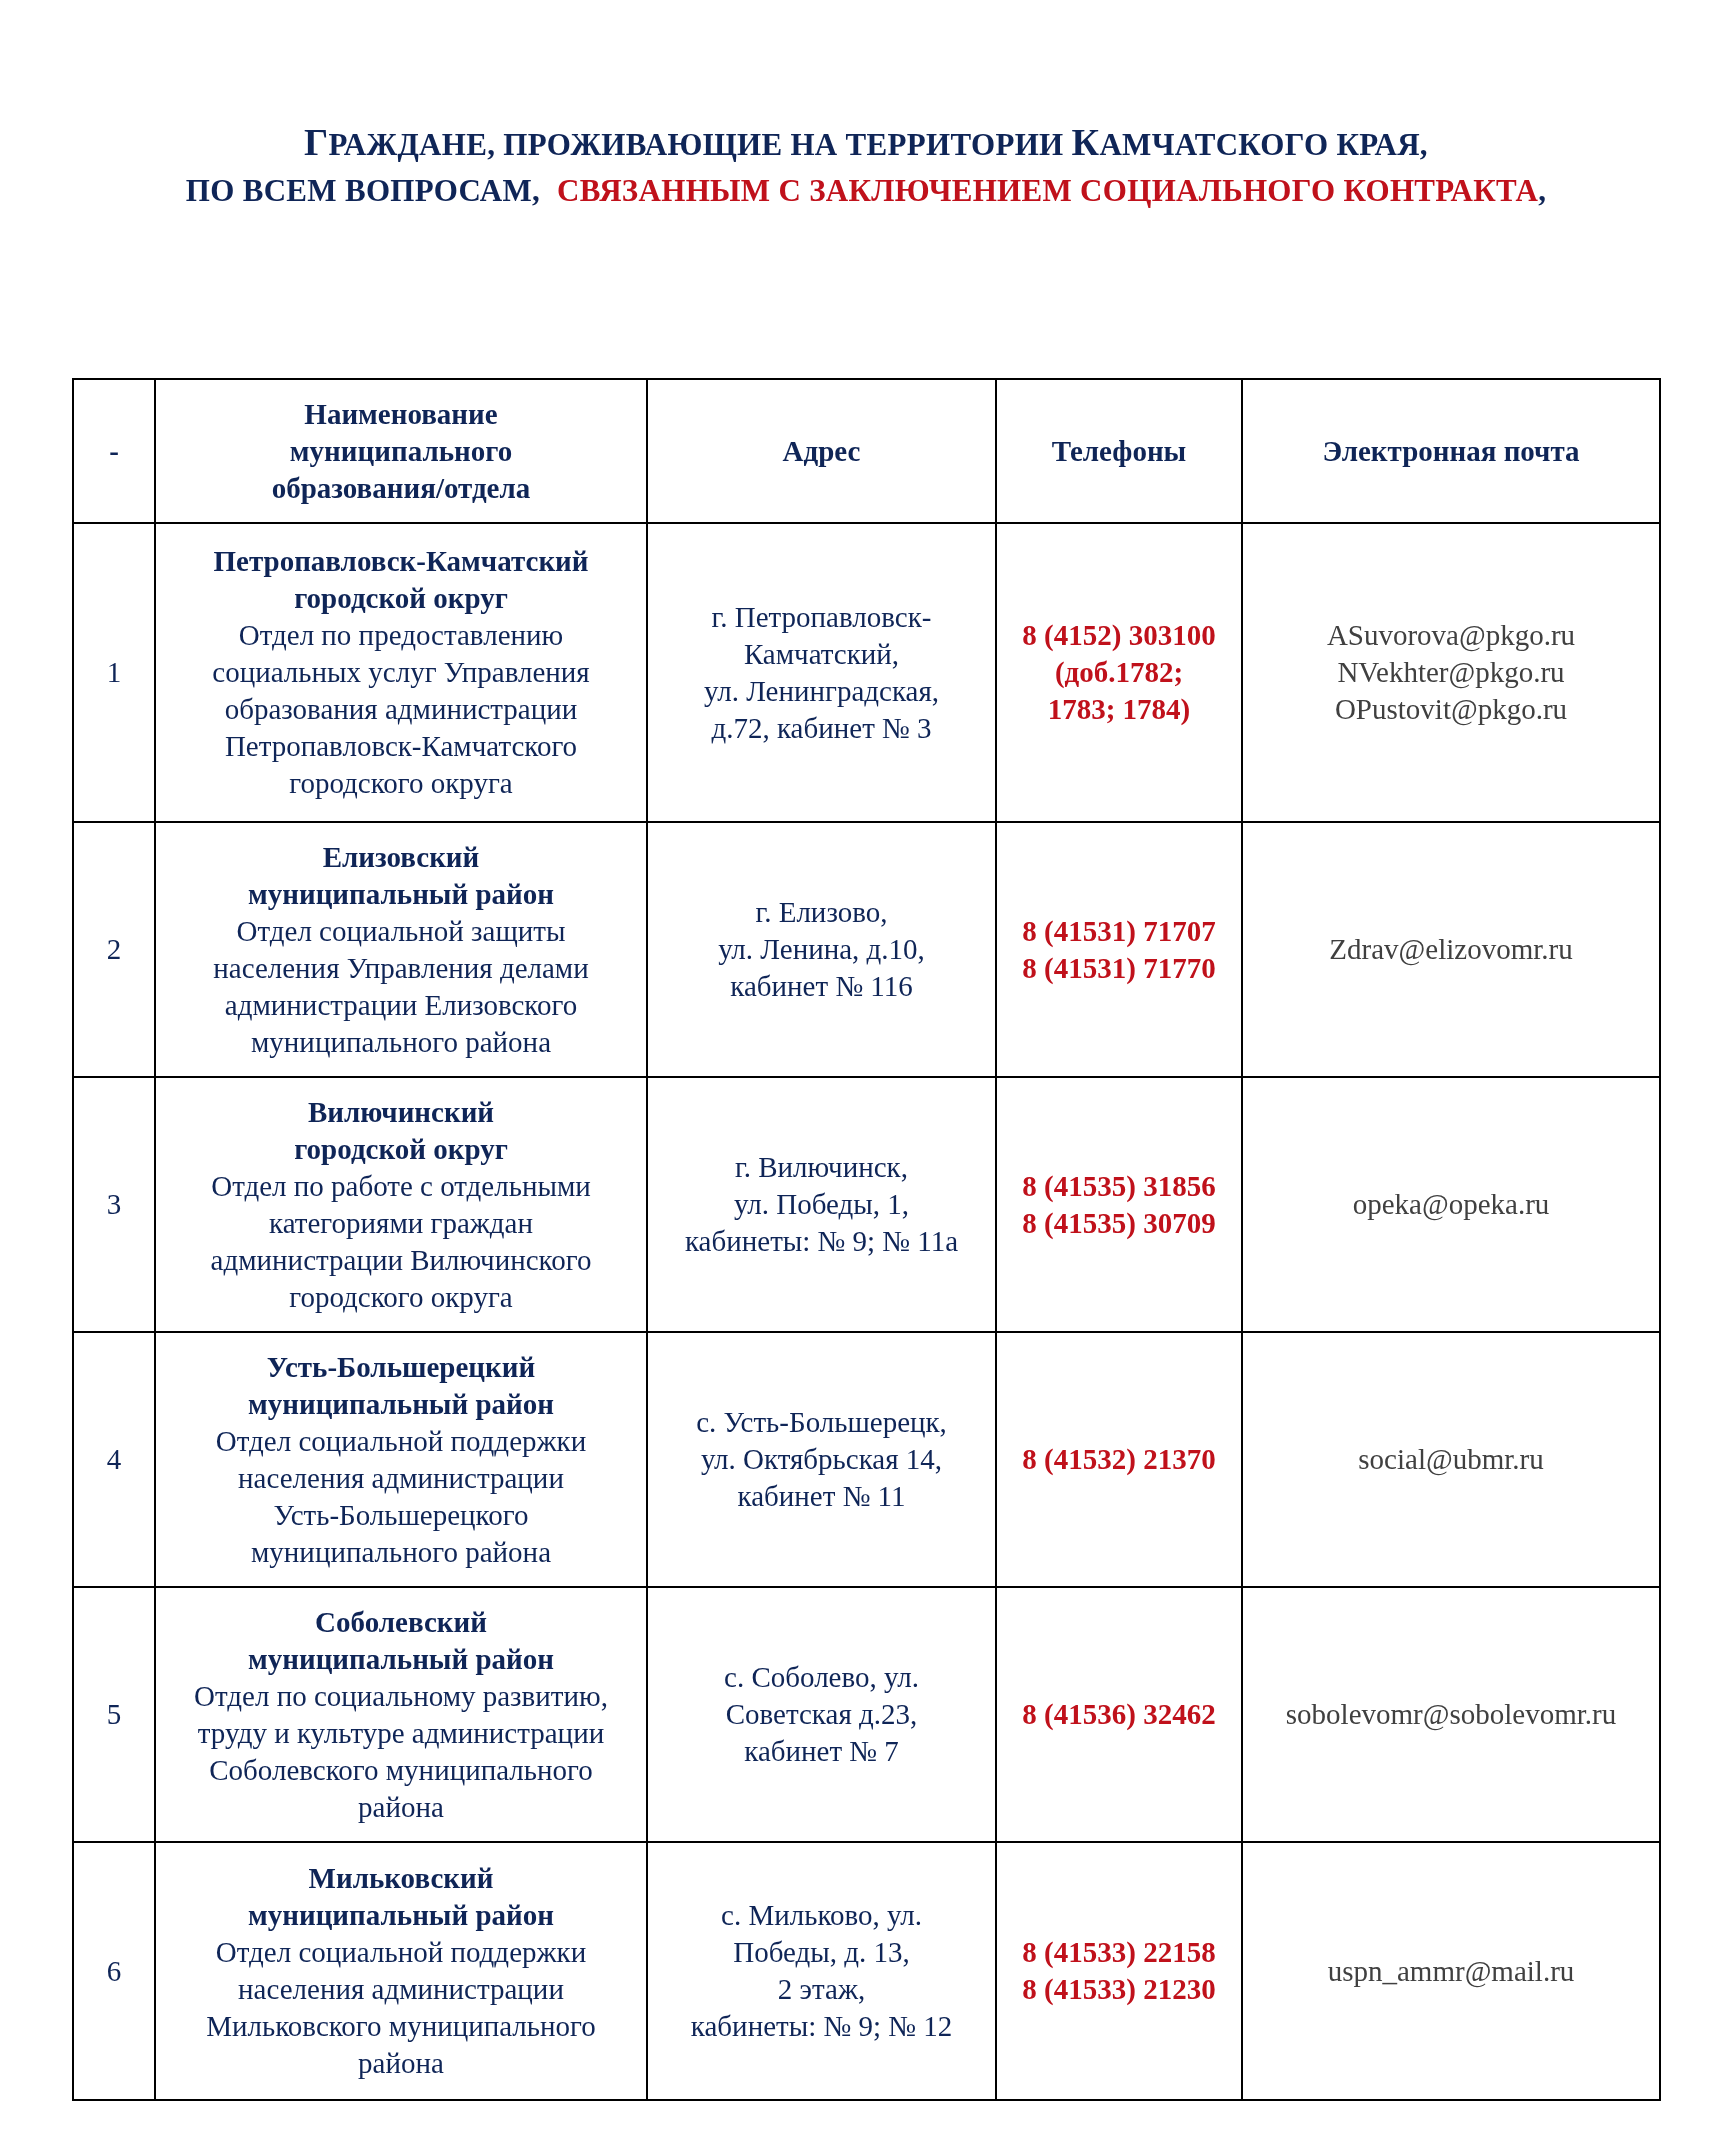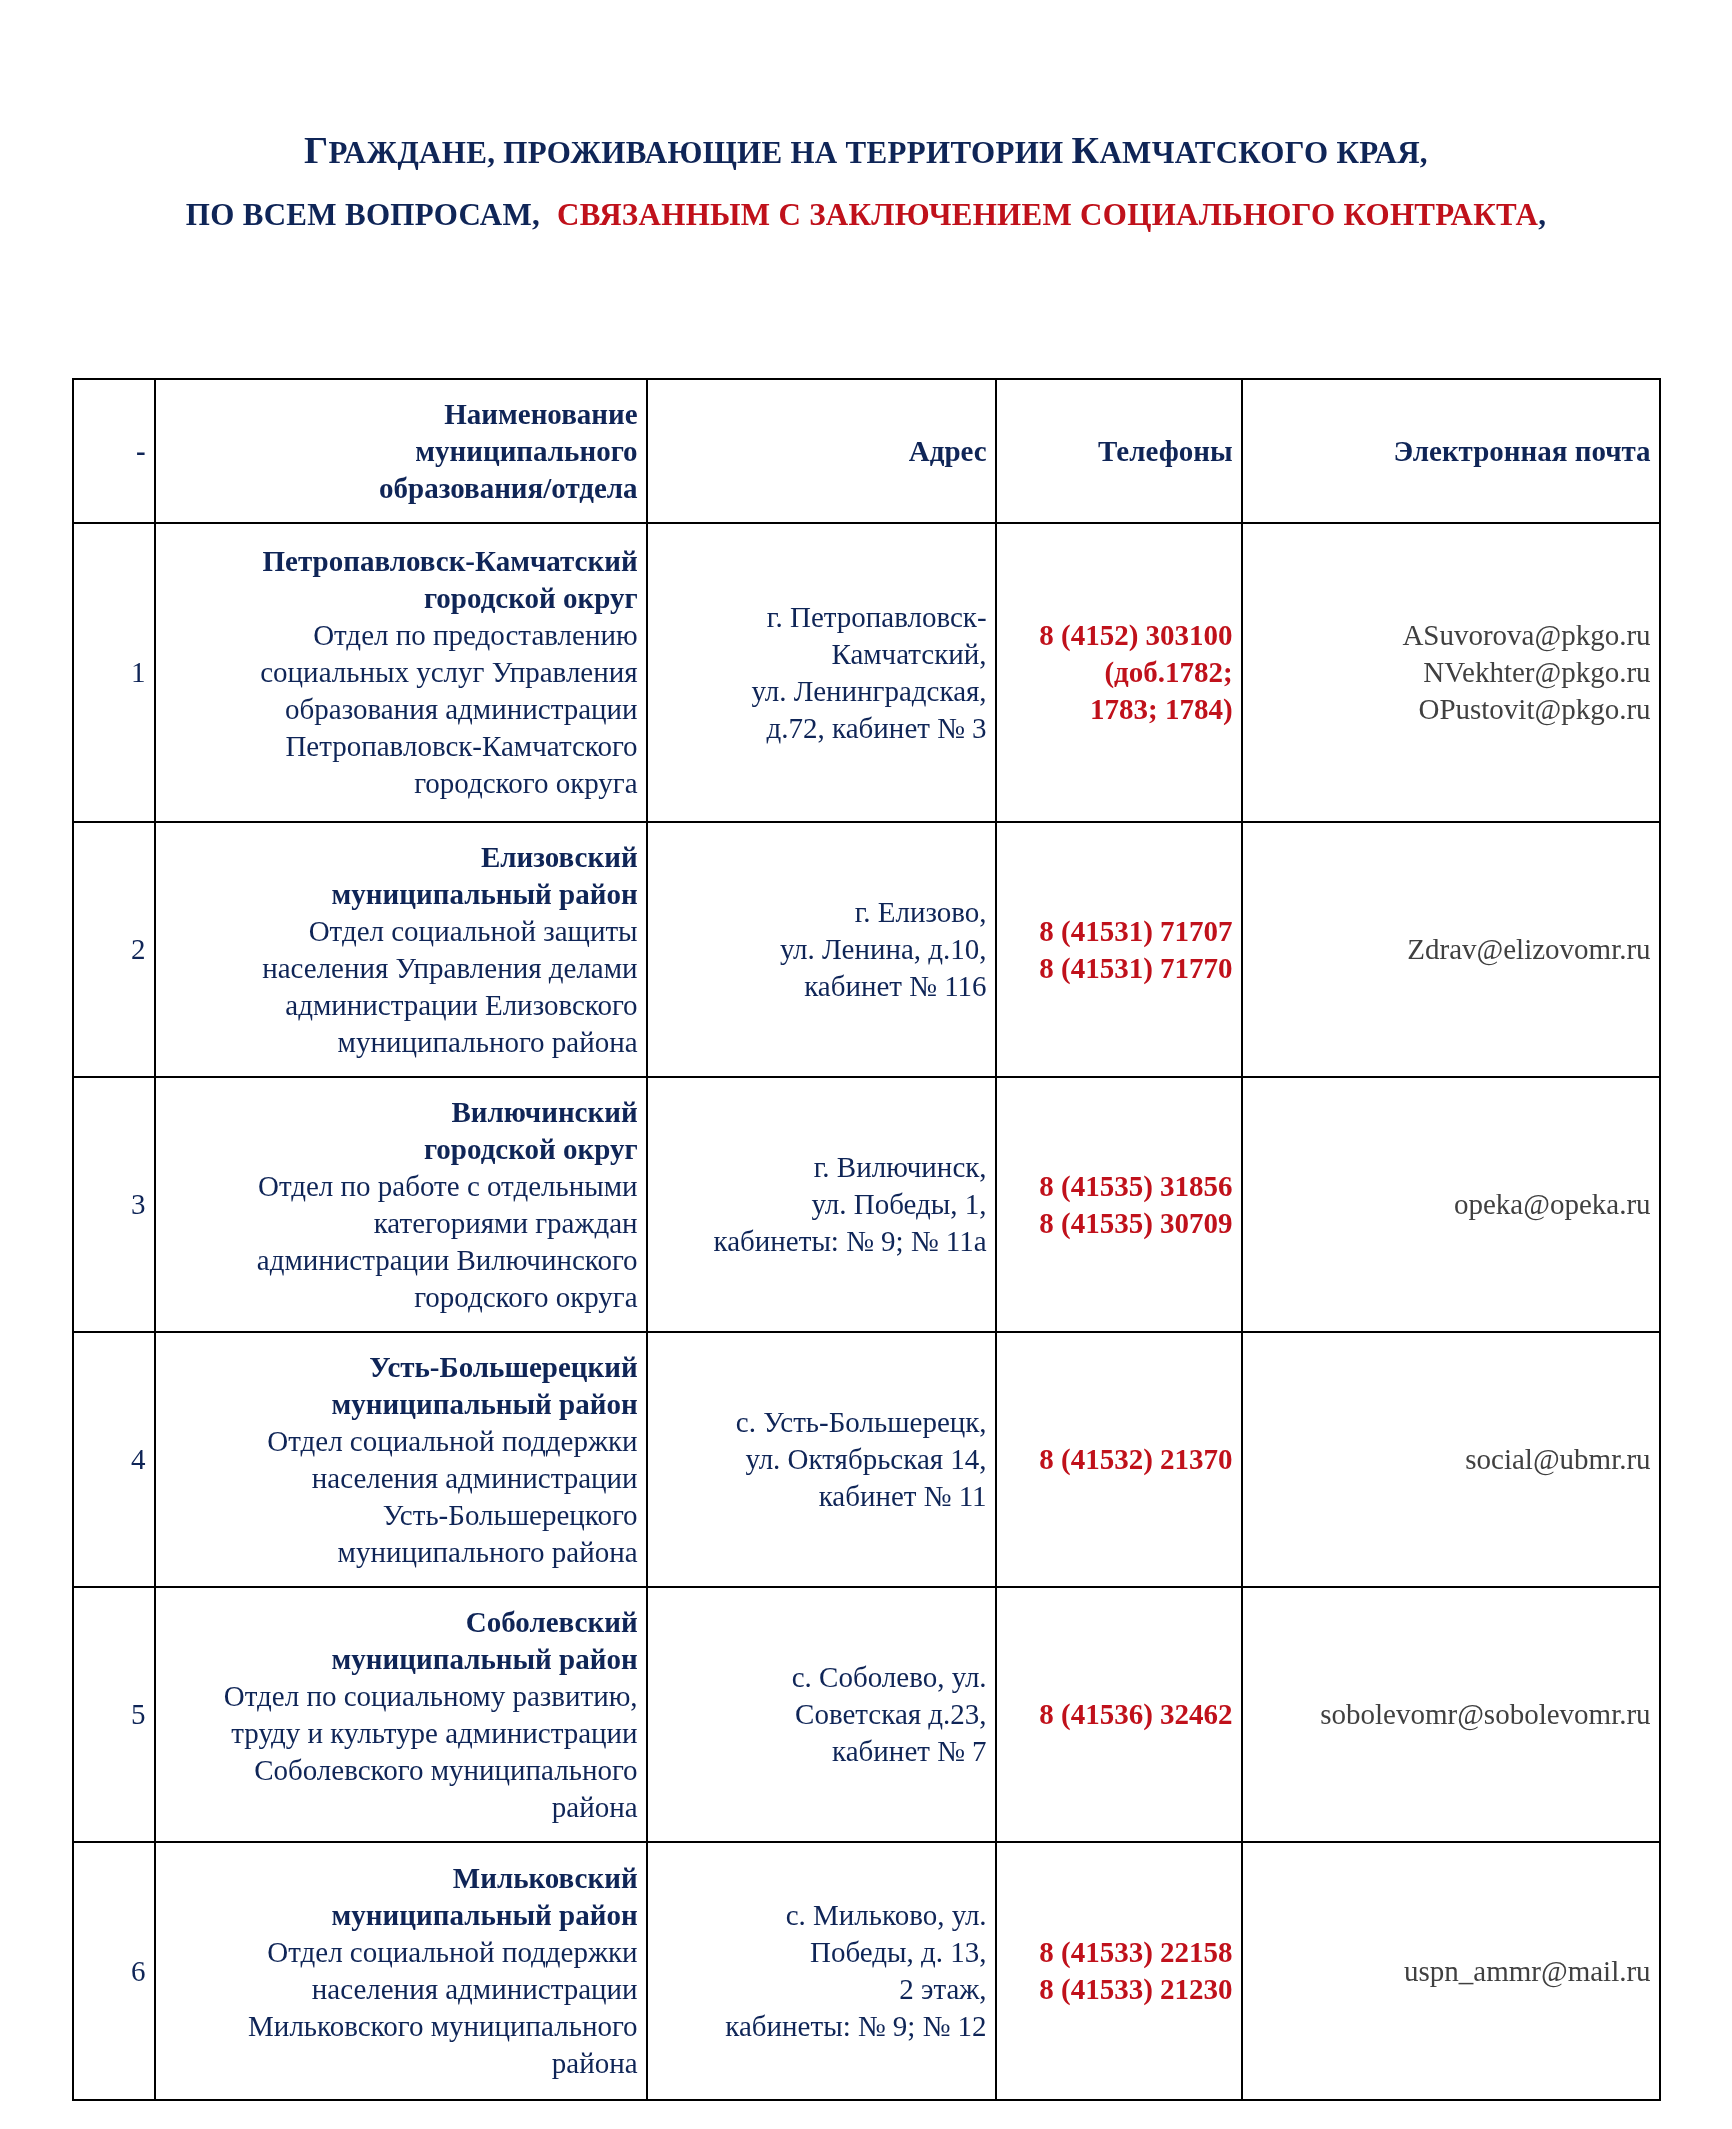--- a/index.html
+++ b/index.html
@@ -16,39 +16,39 @@
       color: #0f2557;
     }
     .heading {
       position: absolute;
       left: 0;
       top: 119px;
       width: 1732px;
       text-align: center;
       font-weight: bold;
       font-size: 31px;
-      line-height: 62px;
+      line-height: 46px;
       color: #0f2557;
       letter-spacing: 0.3px;
     }
     .heading .line { display: block; }
     .heading .big { font-size: 38px; }
     .heading .red { color: #c0111b; margin-left: 9px; }
 
     table.contacts {
       position: absolute;
       left: 72px;
       top: 378px;
       width: 1587px;
       border-collapse: collapse;
       table-layout: fixed;
     }
     table.contacts td, table.contacts th {
       border: 2.8px solid #000000;
-      text-align: right;
+      text-align: center;
       vertical-align: middle;
       padding: 0 8.4px;
       font-size: 29px;
       line-height: 37px;
       color: #0f2557;
     }
     table.contacts th {
       font-weight: bold;
       height: 142px;
     }

